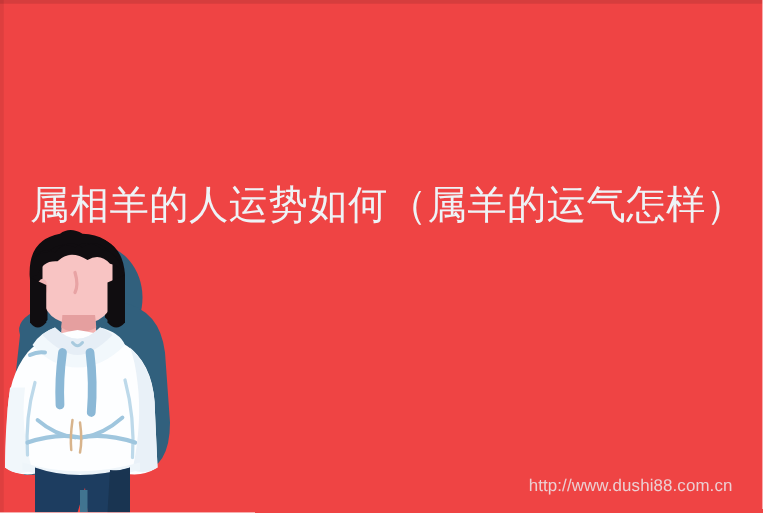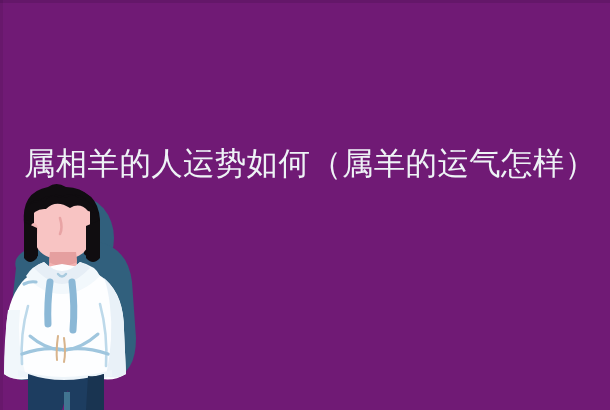--- a/index.html
+++ b/index.html
@@ -6,21 +6,21 @@
     margin: 0;
     padding: 0;
     background: #ffffff;
   }
 
   #banner {
     position: relative;
     width: 610px;
     height: 410px;
     overflow: hidden;
-    background: #701a75;
+    background: #ef4444;
     font-family: "Liberation Sans", "DejaVu Sans", sans-serif;
     -webkit-font-smoothing: antialiased;
   }
 
   
   #edge-top {
     position: absolute;
     left: 0; top: 0;
     width: 610px; height: 3px;
     background: rgba(0,0,0,0.10);
@@ -148,14 +148,15 @@
 
       <path d="M28 196 Q62 208 104 196 L104 232 L70 232 L68 212 L62 232 L28 232 Z" fill="#1d3d60"></path>
       <path d="M88 198 Q98 199 104 196 L104 232 L86 232 Z" fill="#193451"></path>
       <path d="M64 214 L70 214 L70 232 L64 232 Z" fill="#417490"></path>
 
     </svg>
   </div>
 
   <div id="title">属相羊的人运势如何（属羊的运气怎样）</div>
 
+  <div id="watermark">http://www.dushi88.com.cn</div>
 
 </div>
 
 </body></html>

